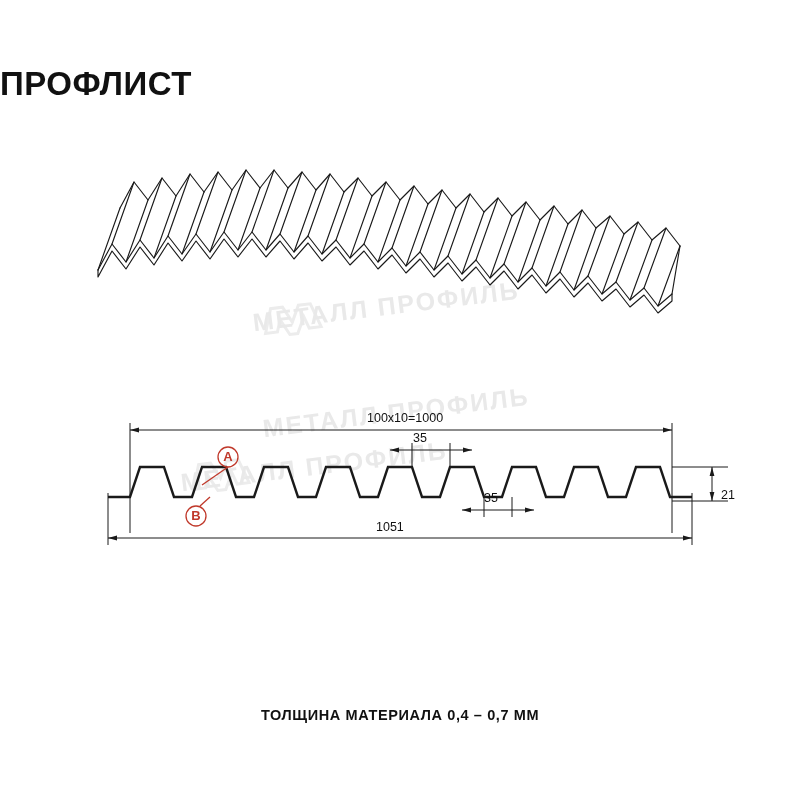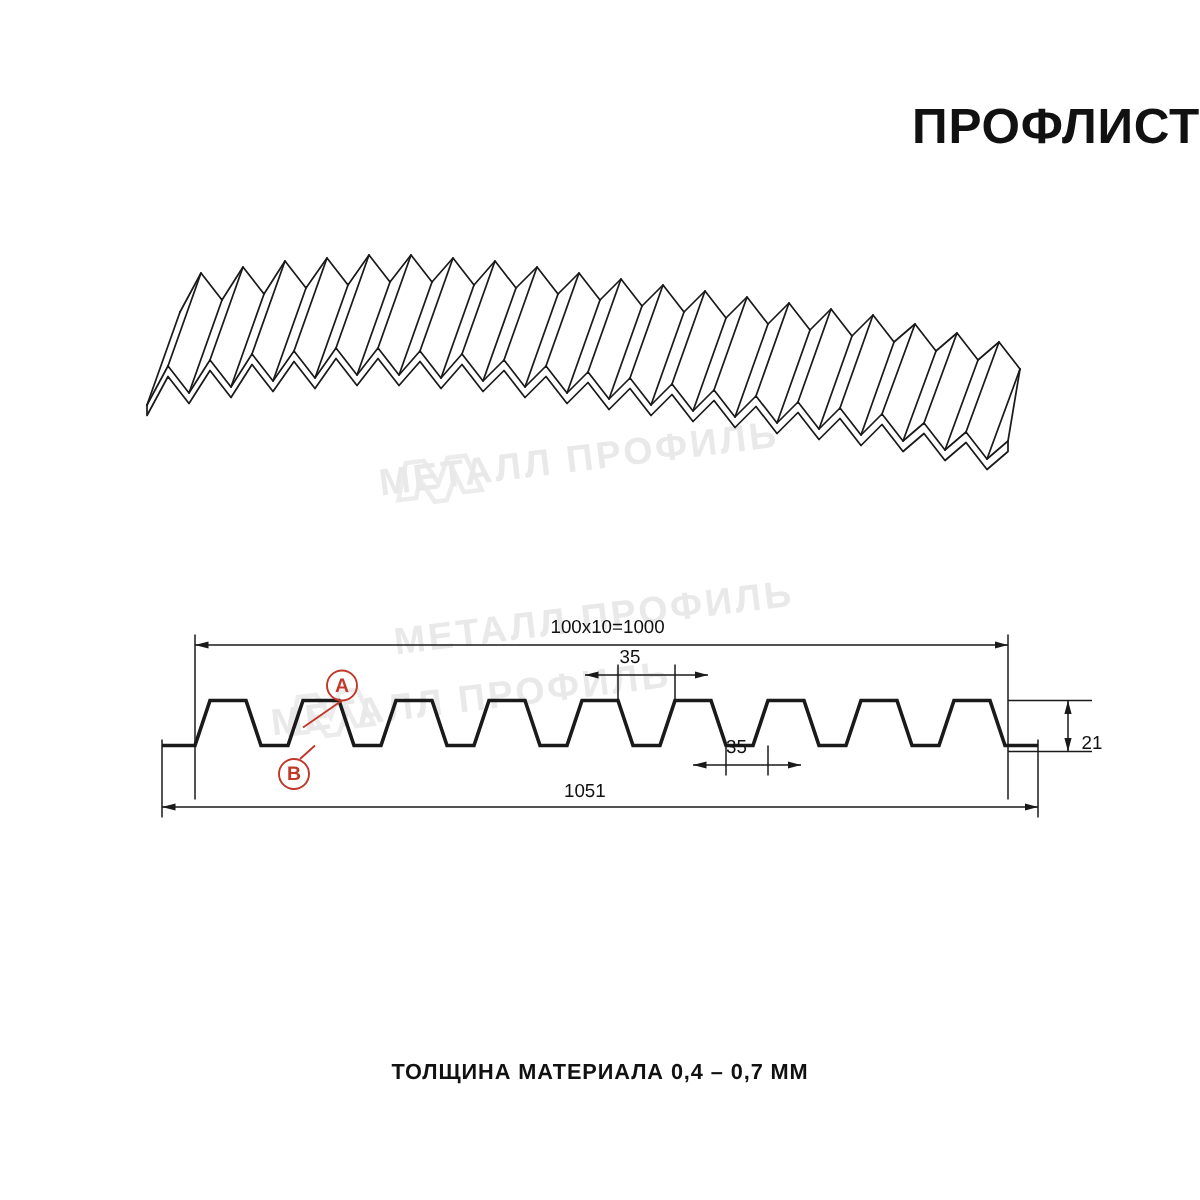--- a/index.html
+++ b/index.html
@@ -20,21 +20,21 @@
     width: 800px;
     height: 800px;
   }
 
   
   .header {
     position: absolute;
     top: 66px;
     left: 0;
     width: 800px;
-    text-align: right;
+    text-align: left;
   }
   .title {
     font-size: 33px;
     font-weight: bold;
     letter-spacing: 0.5px;
     color: #111111;
     line-height: 1.1;
   }
   .subtitle {
     margin-top: 10px;

